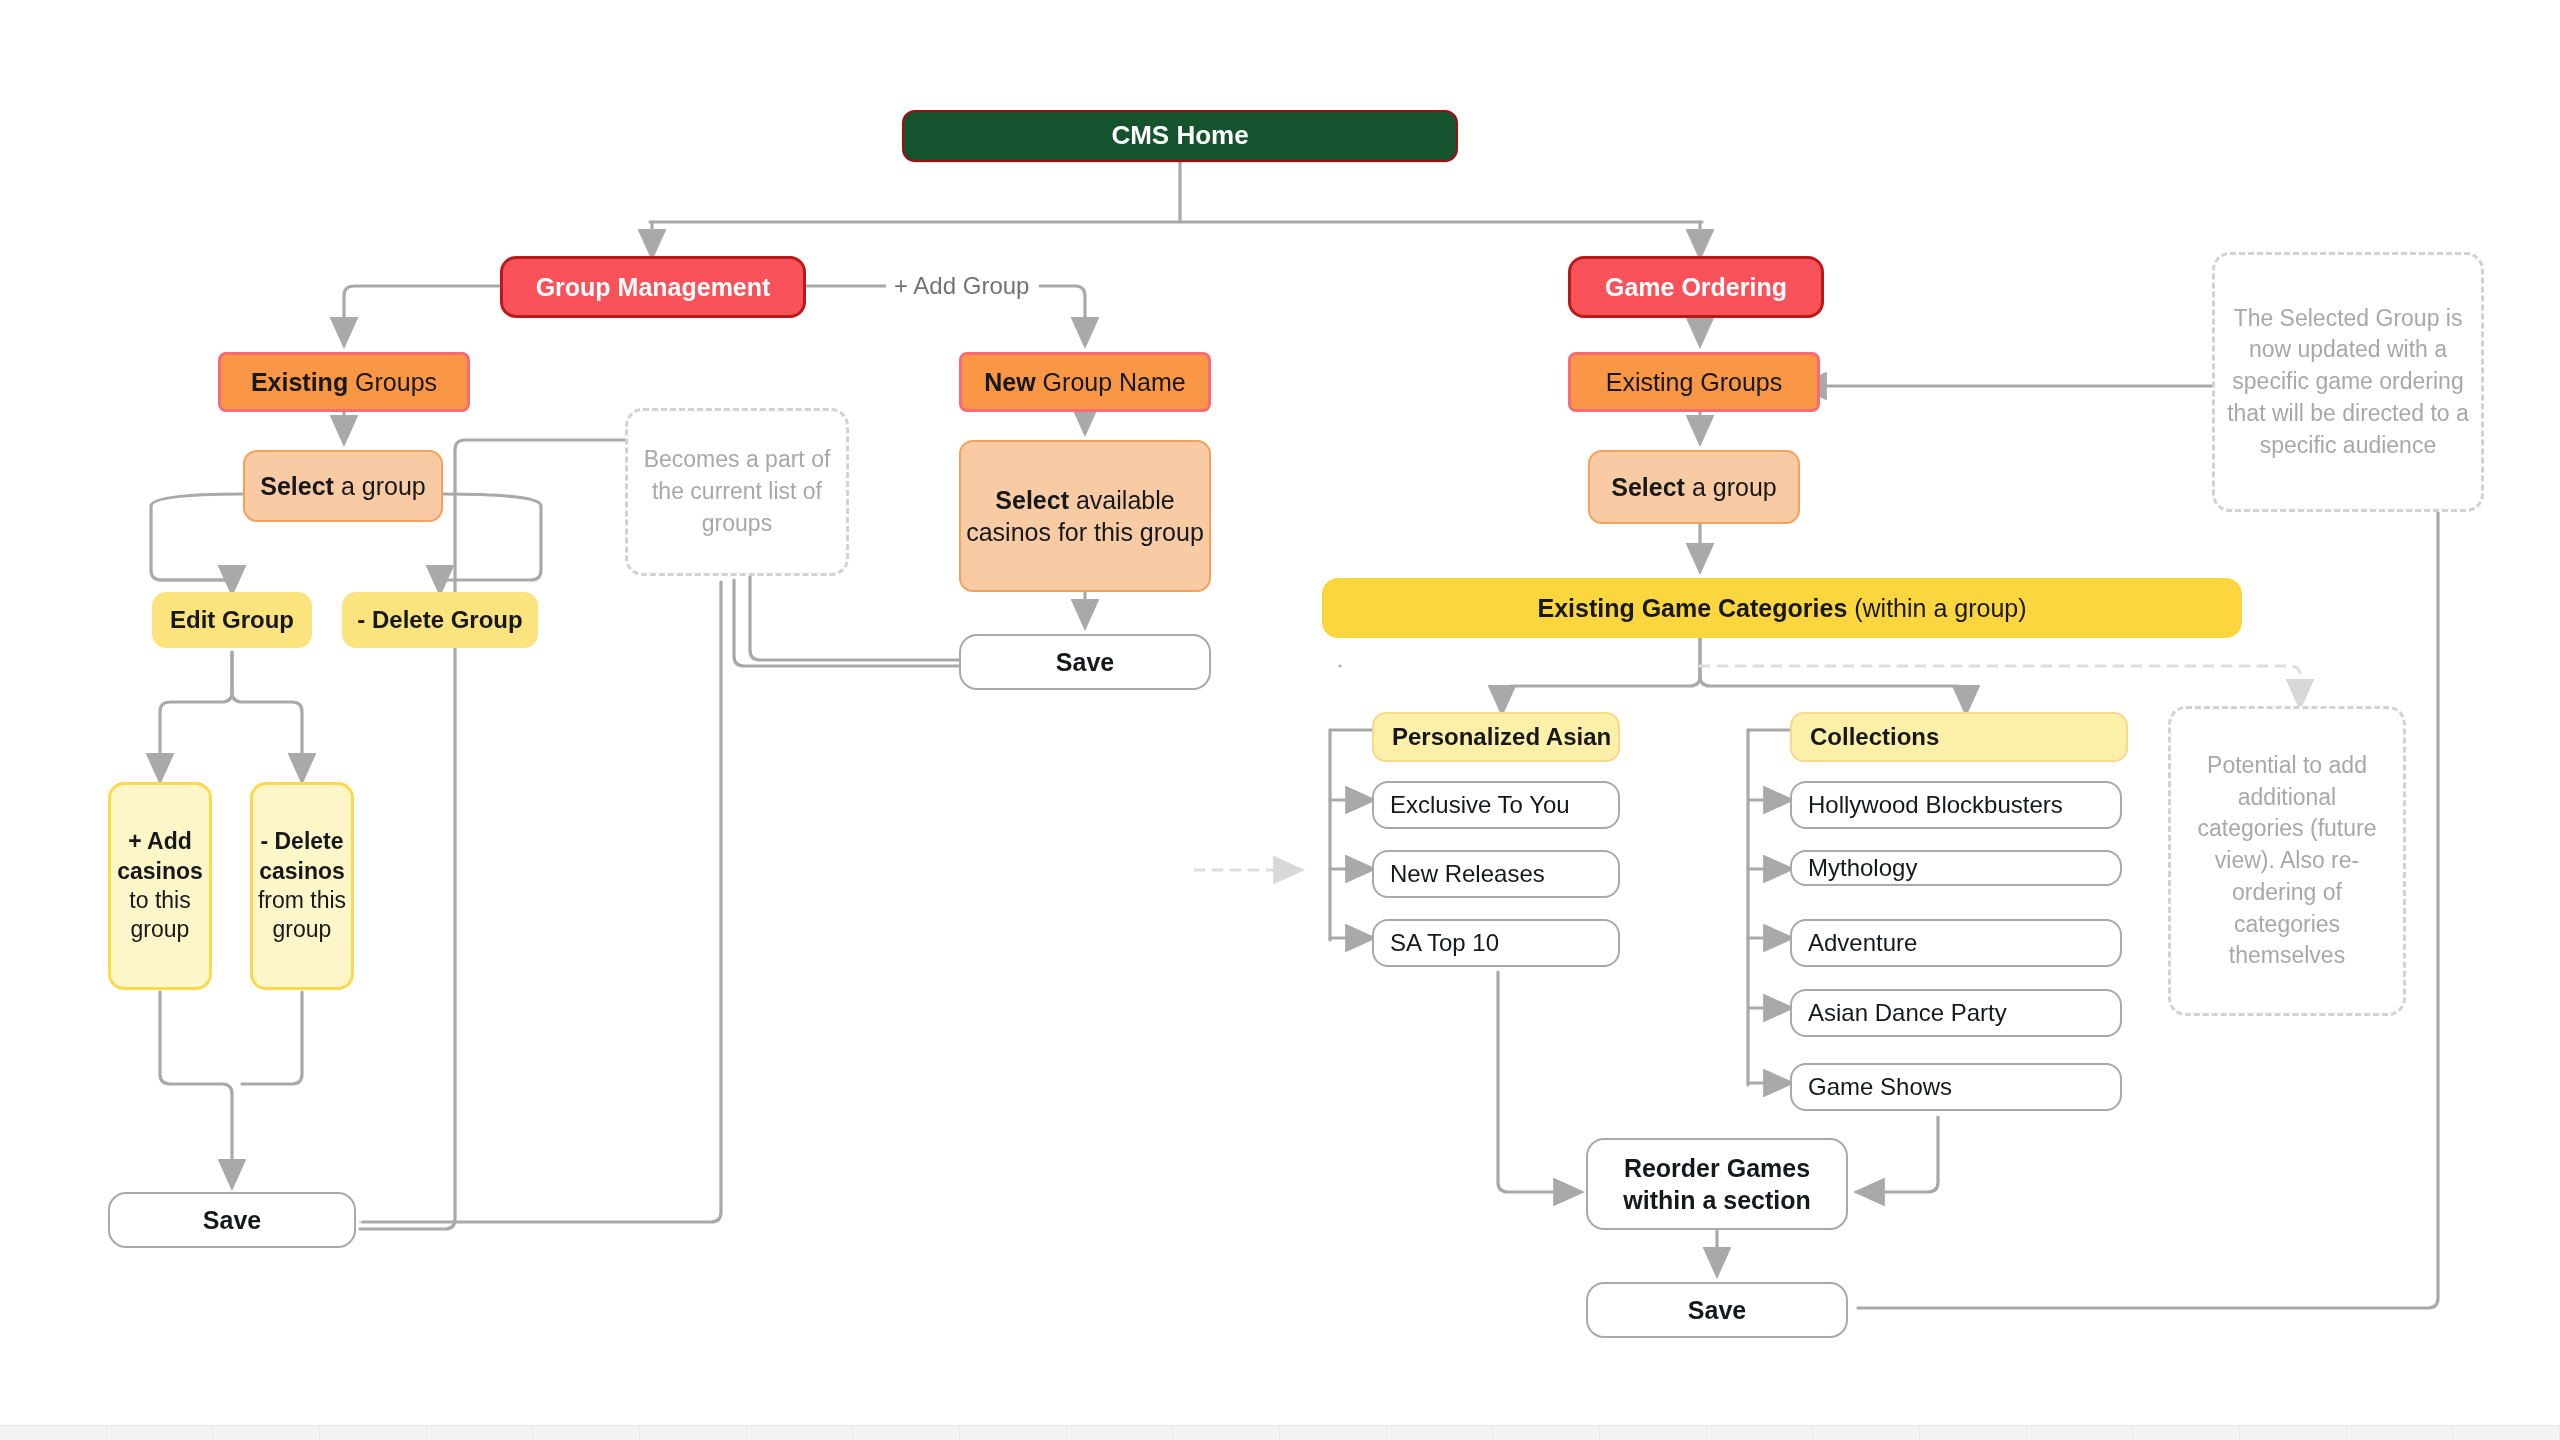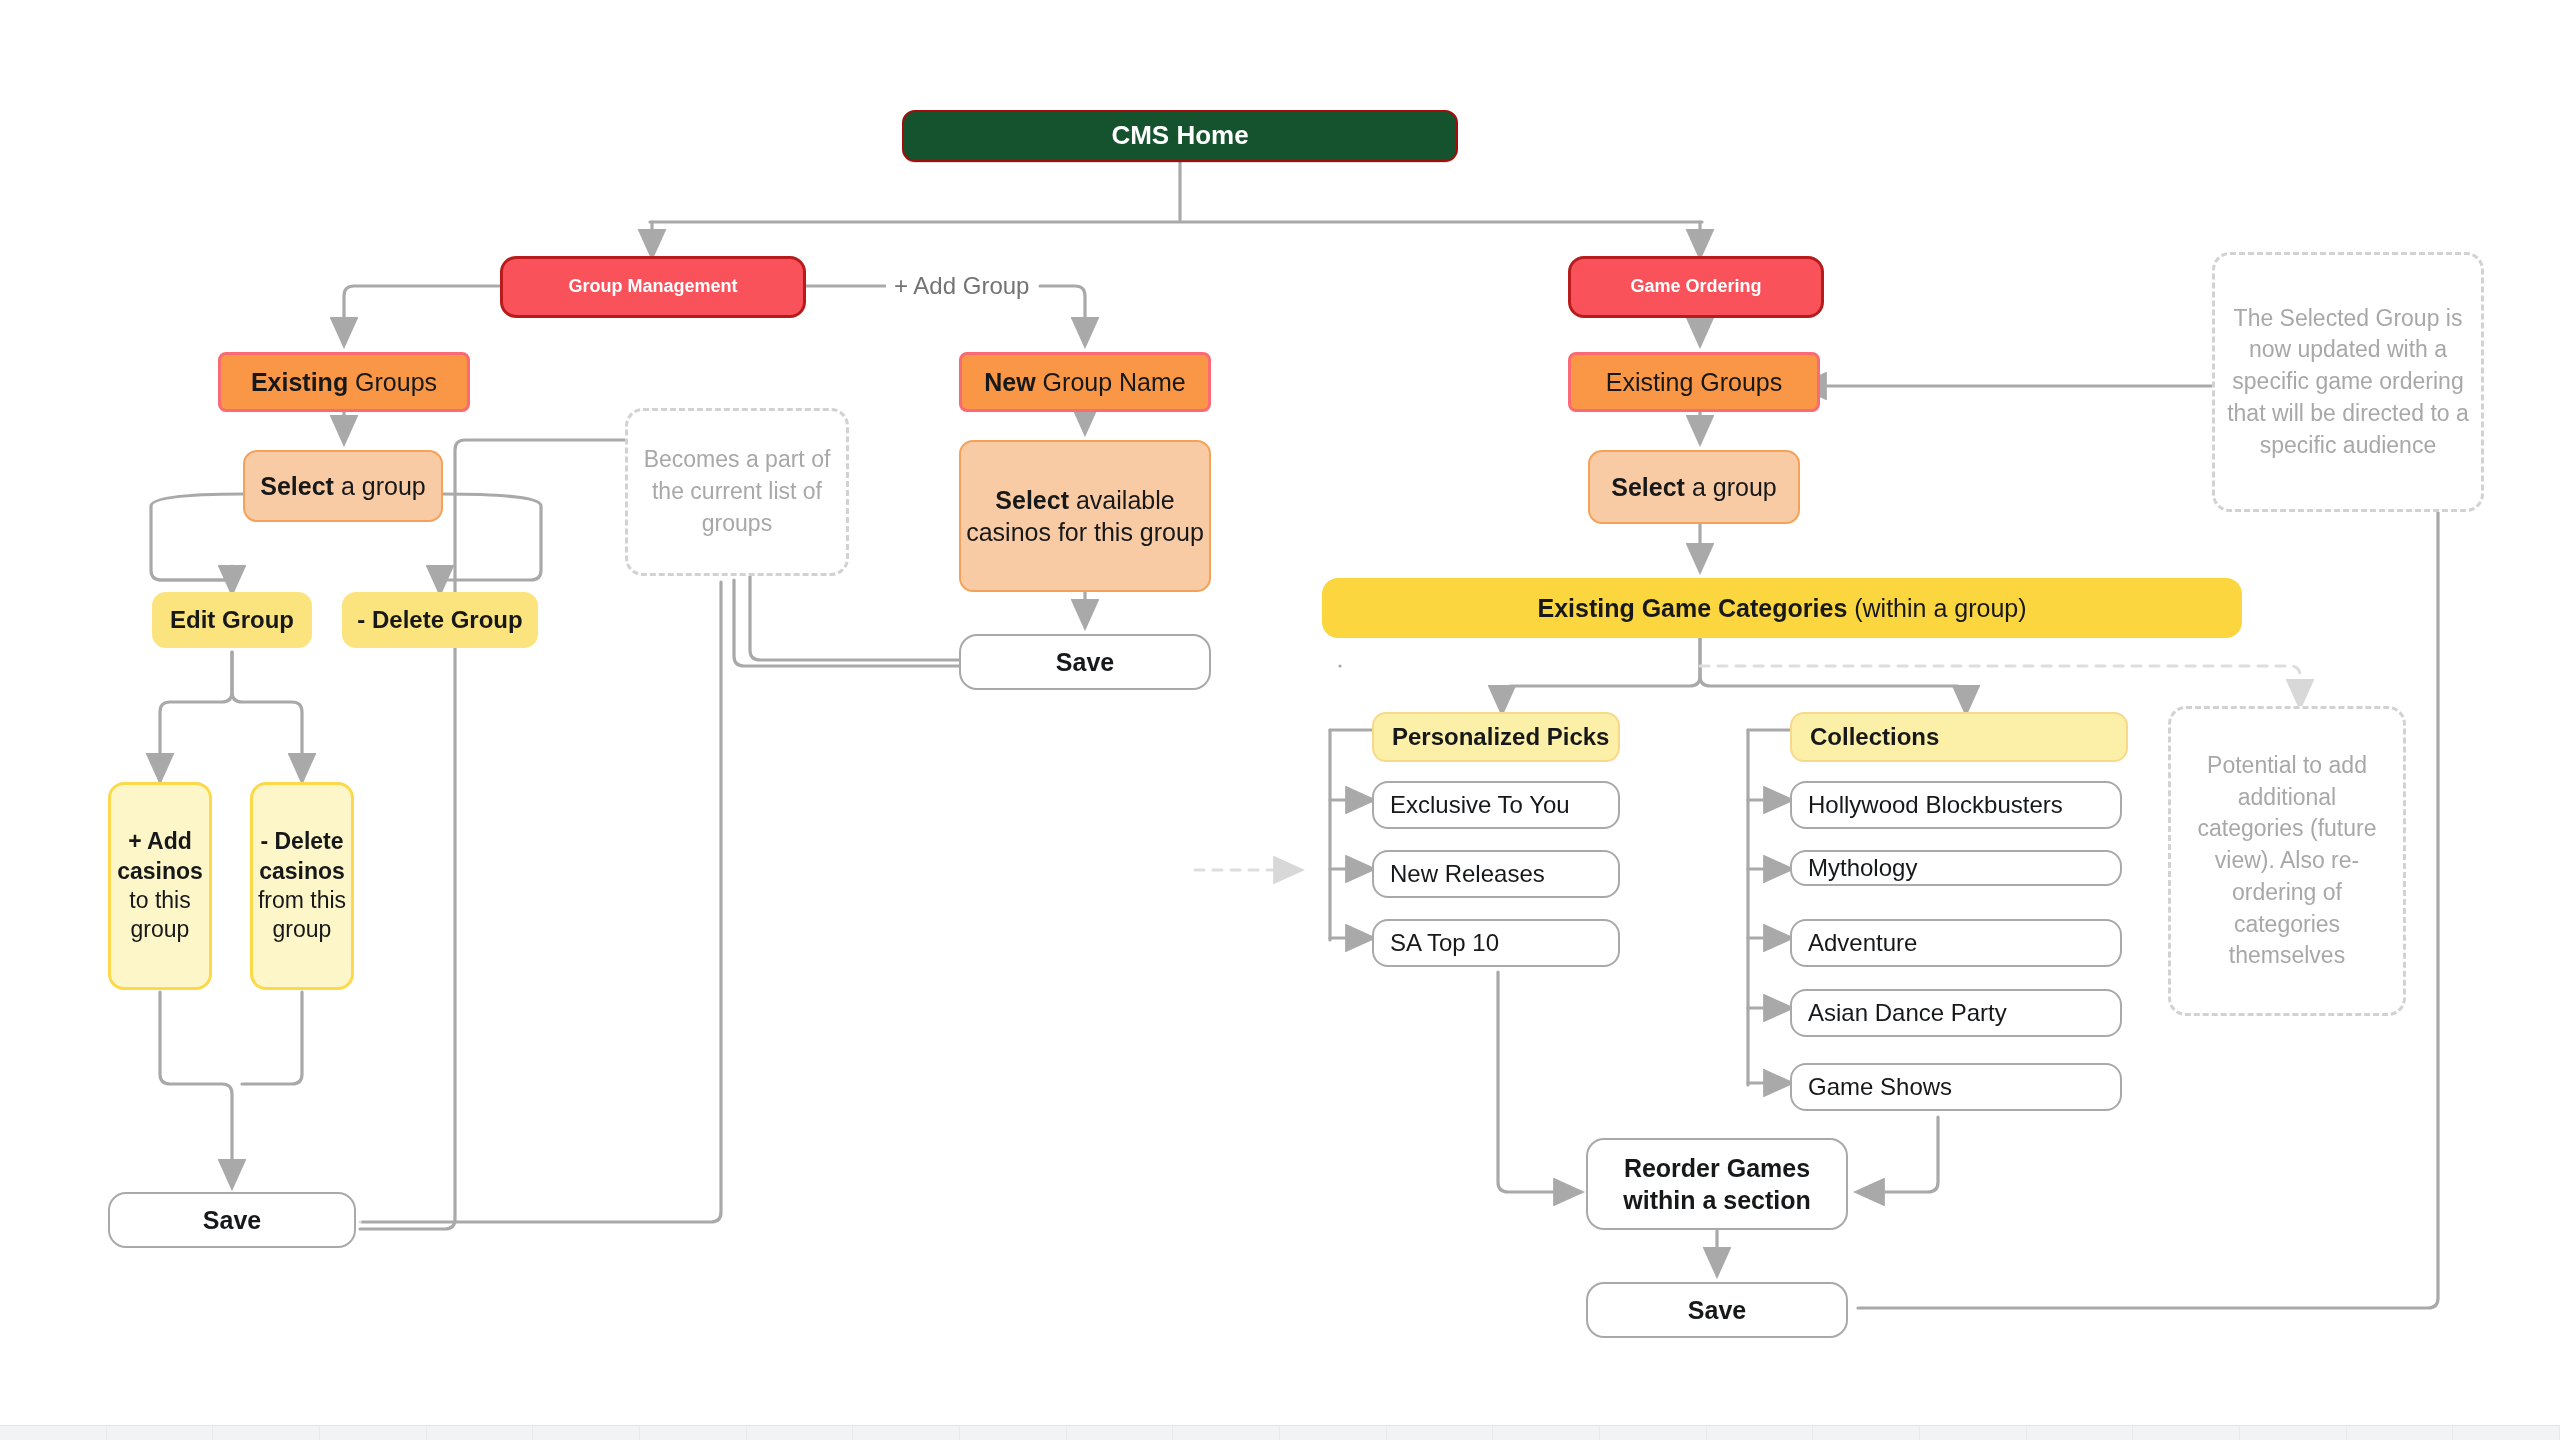--- a/index.html
+++ b/index.html
@@ -25,21 +25,21 @@
   .b{font-weight:bold;}
 
   
   .root{
     background:#14532d;border:2px solid #A40B0B;color:#ffffff;
     font-weight:bold;font-size:26px;border-radius:13px;
     box-shadow:0 1px 0 rgba(0,0,0,.12);
   }
   .lvl1{
     background:#F9525B;border:3px solid #B81B1B;color:#ffffff;
-    font-weight:bold;font-size:18px;border-radius:16px;
+    font-weight:bold;font-size:25px;border-radius:16px;
   }
   .lvl2{
     background:#F99746;border:3px solid #F96A74;color:#16181a;
     font-size:25px;border-radius:8px;
   }
   .lvl3{
     background:#F9CBA4;border:2px solid #F4A259;color:#16181a;
     font-size:25px;border-radius:14px;
   }
   .yellow{
@@ -256,21 +256,21 @@
     </span>
   </div>
 
   <div class="node gold-bar" style="left:1322px;top:578px;width:920px;height:60px;">
     <span>
       <b class="b">Existing Game Categories</b><span> (within a group)</span>
     </span>
   </div>
 
   <div class="node cat-head" style="left:1372px;top:712px;width:248px;height:50px;">
-    <span>Personalized Picks</span>
+    <span>Personalized Asian</span>
   </div>
   <div class="node plain" style="left:1372px;top:781px;width:248px;height:48px;">
     <span>Exclusive To You</span>
   </div>
   <div class="node plain" style="left:1372px;top:850px;width:248px;height:48px;">
     <span>New Releases</span>
   </div>
   <div class="node plain" style="left:1372px;top:919px;width:248px;height:48px;">
     <span>SA Top 10</span>
   </div>

